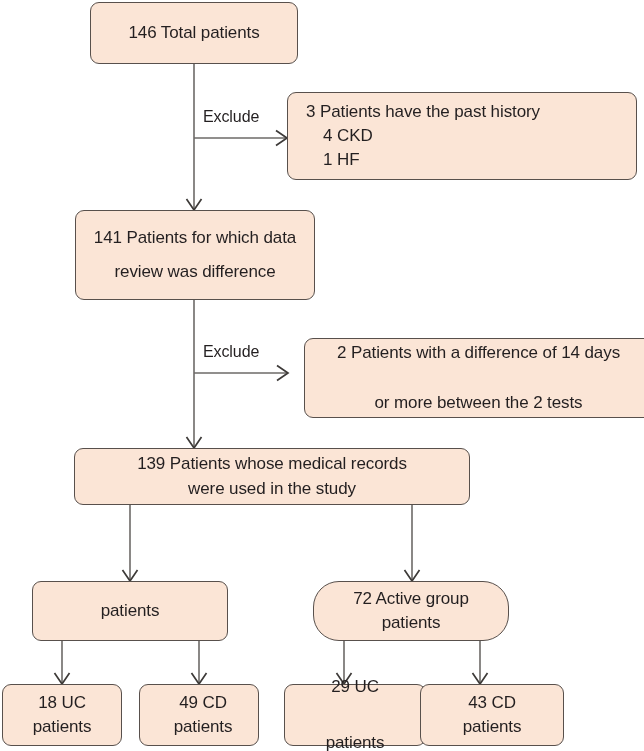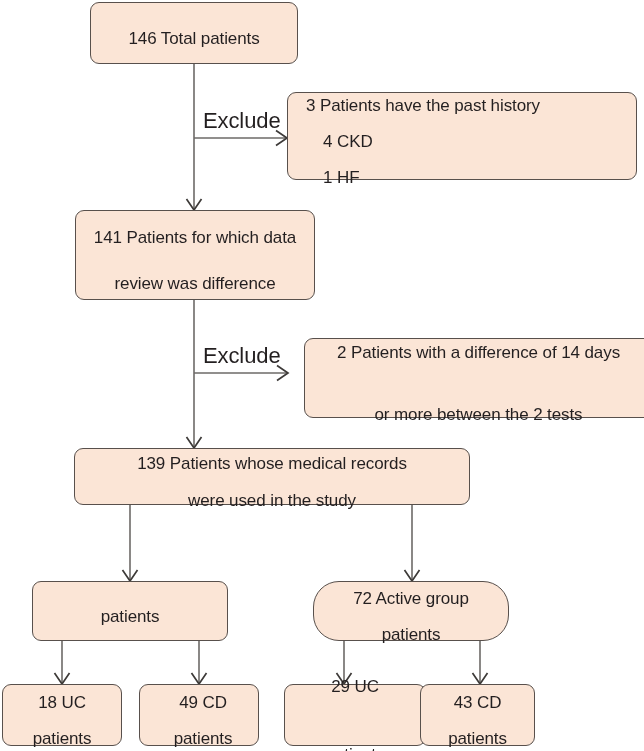--- a/index.html
+++ b/index.html
@@ -30,26 +30,26 @@
     font-size: 17px;
     line-height: 1.42;
     letter-spacing: -0.1px;
     padding: 4px 8px;
   }
   .node.left-align {
     align-items: flex-start;
     text-align: left;
     padding-left: 18px;
   }
-  .node .ln { display: block; white-space: nowrap; margin-top: 12px; }
+  .node .ln { display: block; white-space: nowrap; }
   .node .ln.indent { padding-left: 17px; }
 
   .edge-label {
     position: absolute;
-    font-size: 22px;
+    font-size: 16px;
     color: #231f20;
     white-space: nowrap;
     letter-spacing: -0.1px;
   }
 
   svg.wires {
     position: absolute;
     left: 0;
     top: 0;
     width: 644px;
@@ -153,18 +153,18 @@
   <div class="node" style="left:139px; top:684px; width:120px; height:62px;padding-left:16px;">
     <span class="ln">49 CD</span>
     <span class="ln">patients</span>
   </div>
 
   <div class="node" style="left:284px; top:684px; width:142px; height:62px;gap:32px;">
     <span class="ln">29 UC</span>
     <span class="ln">patients</span>
   </div>
 
-  <div class="node" style="left:420px; top:684px; width:115px; height:62px;">
+  <div class="node" style="left:420px; top:684px; width:144px; height:62px;">
     <span class="ln">43 CD</span>
     <span class="ln">patients</span>
   </div>
 
 </div>
 
 </body></html>

